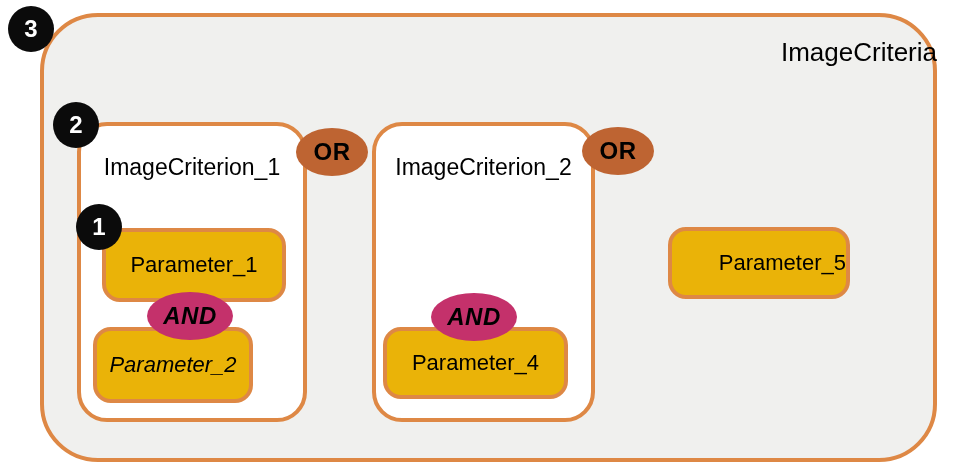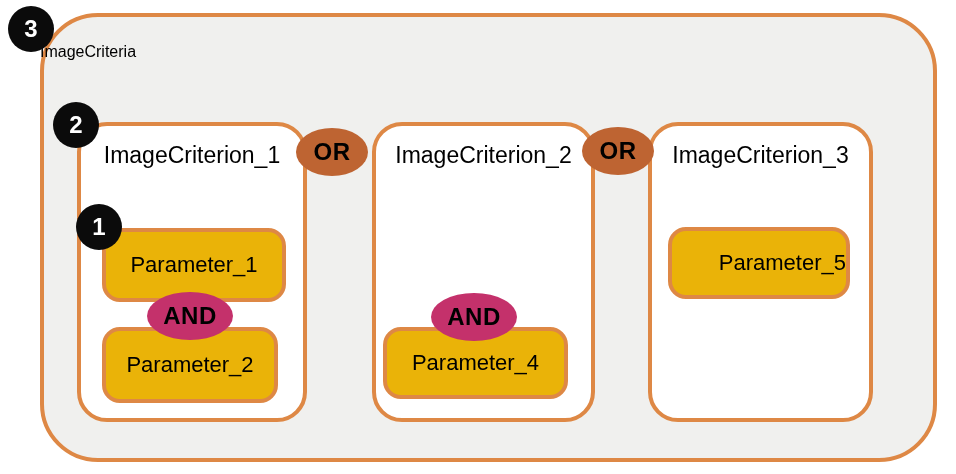--- a/index.html
+++ b/index.html
@@ -18,70 +18,70 @@
     width: 897px; height: 449px;
     box-sizing: border-box;
     background: var(--outer-bg, #F0F0EE);
     border: 4px solid var(--outline, #DE8845);
     border-radius: 58px;
   }
   .diagram-title {
     position: absolute;
     left: 40px; top: 38px;
     width: 897px;
-    text-align: left;
-    font-size: 16px;
+    text-align: right;
+    font-size: 26px;
     line-height: 28px;
   }
   .criterion-box {
     position: absolute;
     top: 122px; height: 300px;
     box-sizing: border-box;
     background: #ffffff;
     border: 4px solid var(--outline, #DE8845);
     border-radius: 30px;
   }
   .criterion-box.c1 { left: 77px;  width: 230px; }
   .criterion-box.c2 { left: 372px; width: 223px; }
   .criterion-box.c3 { left: 648px; width: 225px; }
   .criterion-label {
-    padding-top: 15px;
+    padding-top: 27px;
     text-align: center;
     font-size: 23px;
     line-height: 28px;
   }
   .param-box {
     position: absolute;
     box-sizing: border-box;
     background: #eab308;
     border: 4px solid var(--outline, #DE8845);
     border-radius: 18px;
     display: flex;
     align-items: center;
     justify-content: center;
     font-size: 22px;
   }
   .param-box.p1 { left: 102px; top: 228px; width: 184px; height: 74px; }
-  .param-box.p2 { left: 102px; top: 327px; width: 176px; height: 76px; }
+  .param-box.p2 { left: 93px; top: 327px; width: 160px; height: 76px; font-style: italic; }
   .param-box.p3 { left: 383px; top: 227px; width: 185px; height: 74px; }
   .param-box.p4 { left: 383px; top: 327px; width: 185px; height: 72px; }
   .param-box.p5 { left: 668px; top: 227px; width: 182px; height: 72px; justify-content: flex-end; }
   .badge {
     position: absolute;
     display: flex;
     align-items: center;
     justify-content: center;
     border-radius: 50%;
     color: #000000;
     font-weight: bold;
     font-size: 24px;
     letter-spacing: 0.5px;
   }
   .badge.or  { width: 72px; height: 48px; background: var(--or-fill, #BE6432); }
-  .badge.and { width: 86px; height: 48px; background: var(--and-fill, #C4316B); }
+  .badge.and { width: 86px; height: 48px; background: var(--and-fill, #C4316B); font-style: italic; }
   .badge.or1  { left: 296px; top: 128px; }
   .badge.or2  { left: 582px; top: 127px; }
   .badge.and1 { left: 147px; top: 292px; }
   .badge.and2 { left: 431px; top: 293px; }
   .callout {
     position: absolute;
     width: 46px; height: 46px;
     border-radius: 50%;
     background: var(--callout-bg, #0B0B0B);
     color: #ffffff;
@@ -102,23 +102,20 @@
 
   <div class="outer-box"></div>
   <div class="diagram-title">ImageCriteria</div>
 
   <div class="criterion-box c1">
     <div class="criterion-label">ImageCriterion_1</div>
   </div>
   <div class="criterion-box c2">
     <div class="criterion-label">ImageCriterion_2</div>
   </div>
-  <div class="criterion-box c3">
-    <div class="criterion-label">ImageCriterion_3</div>
-  </div>
 
   <div class="param-box p1">
     <span>Parameter_1</span>
   </div>
   <div class="param-box p2">
     <span>Parameter_2</span>
   </div>
   <div class="param-box p4">
     <span>Parameter_4</span>
   </div>

